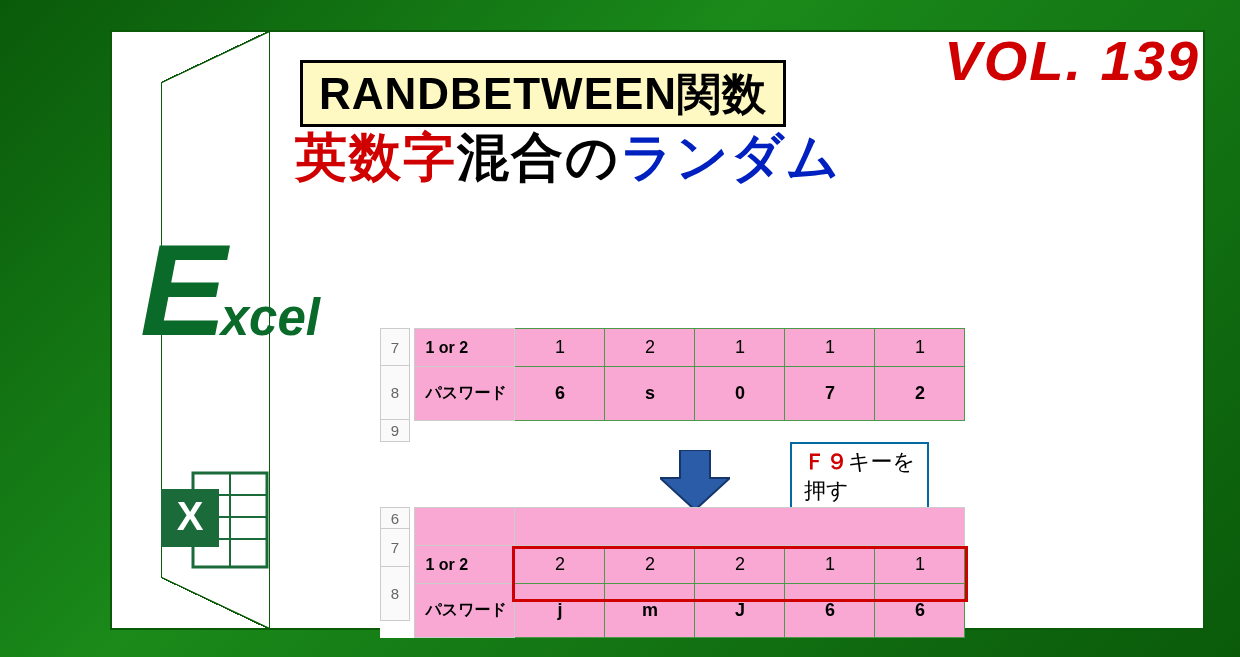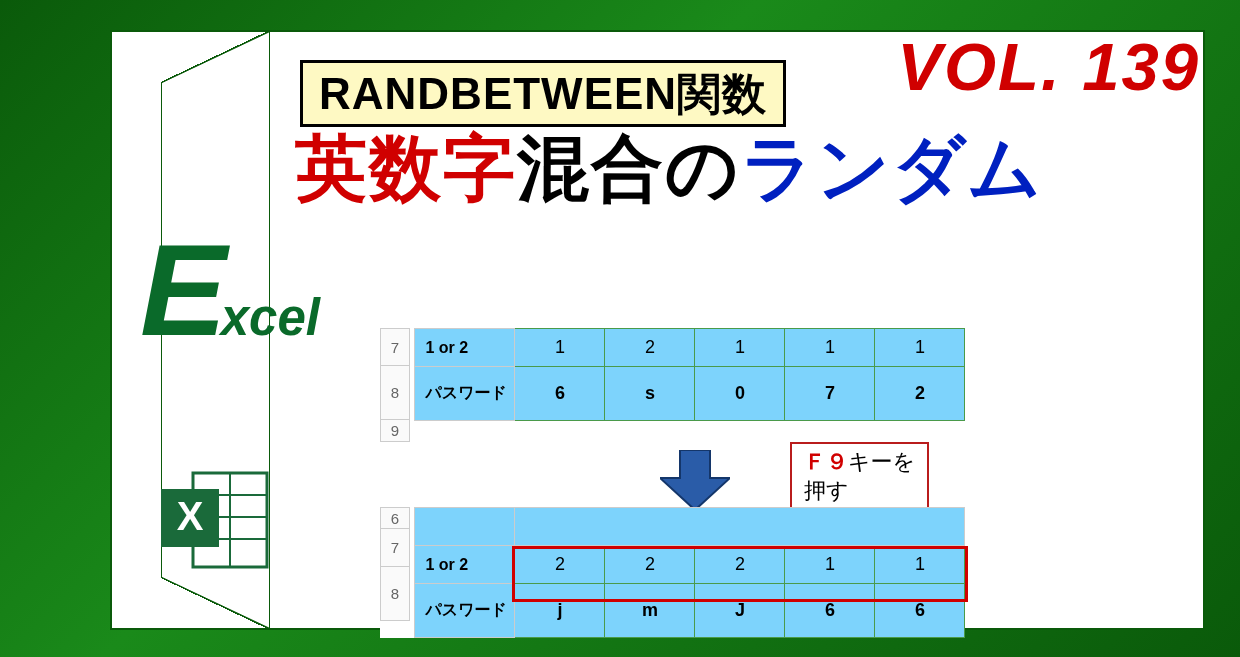--- a/index.html
+++ b/index.html
@@ -32,21 +32,21 @@
     background: #fff;
     border: 2px solid #0a5a0a;
     transform: perspective(900px) rotateY(-55deg);
     transform-origin: right center;
   }
 
   .vol-label {
     position: absolute;
     right: 40px;
     top: 28px;
-    font-size: 67px;
+    font-size: 56px;
     font-weight: bold;
     font-style: italic;
     color: #d00000;
     letter-spacing: 2px;
     margin-left: 24px;
   }
 
   .func-box {
     position: absolute;
     left: 300px;
@@ -57,21 +57,21 @@
     font-weight: bold;
     color: #000;
     background: #fef9c3;
     letter-spacing: 1px;
   }
 
   .headline {
     position: absolute;
     left: 295px;
     top: 128px;
-    font-size: 72px;
+    font-size: 52px;
     font-weight: bold;
     line-height: 1.12;
     letter-spacing: 2px;
     white-space: nowrap;
   }
   .c-red   { color: #d00000; }
   .c-black { color: #000; }
   .c-blue  { color: #0020c0; }
   .c-green { color: #0a6a2a; }
 
@@ -122,21 +122,21 @@
     display: inline-block;
     border-collapse: collapse;
     vertical-align: top;
   }
   .grid td {
     border: 1px solid #4a9a4a;
     text-align: center;
     font-size: 18px;
     min-width: 90px;
     height: 38px;
-    background: #7dd3fc;
+    background: #f9a8d4;
   }
   .grid td.lbl {
     text-align: left;
     padding-left: 10px;
     font-weight: bold;
     min-width: 100px;
     border: 1px solid #ccc;
     font-size: 16px;
   }
   .grid tr.tall td { height: 54px; font-weight: bold; }
@@ -153,21 +153,21 @@
     position: absolute;
     left: 660px;
     top: 450px;
   }
 
   .f9-note {
     position: absolute;
     left: 790px;
     top: 442px;
     background: #fff;
-    border: 2px solid #b91c1c;
+    border: 2px solid #0369a1;
     padding: 4px 12px;
     font-size: 22px;
     line-height: 1.3;
   }
   .f9-note .f9 { color: #d00000; font-weight: bold; }
 
 </style>
 </head>
 <body>
 

